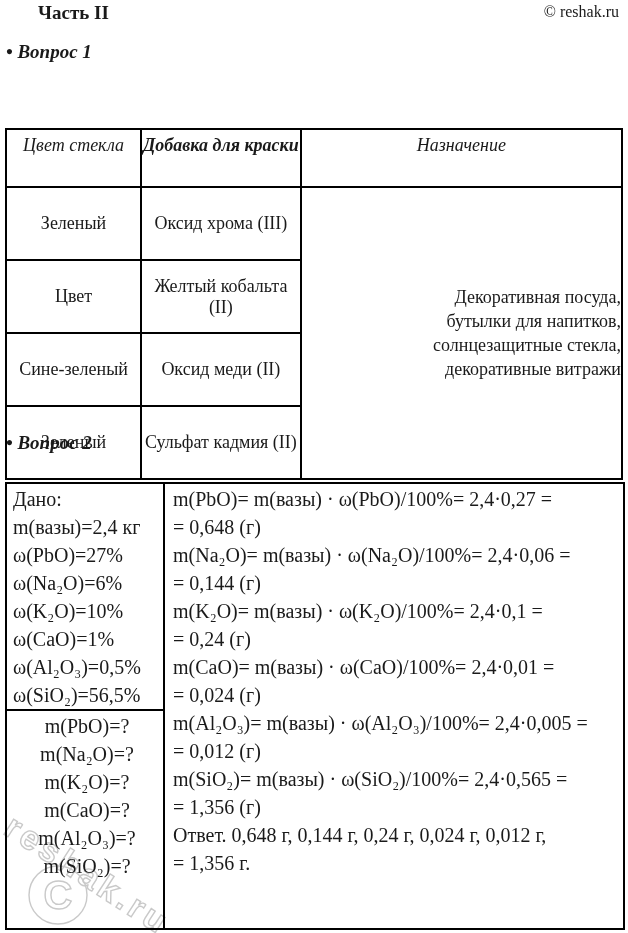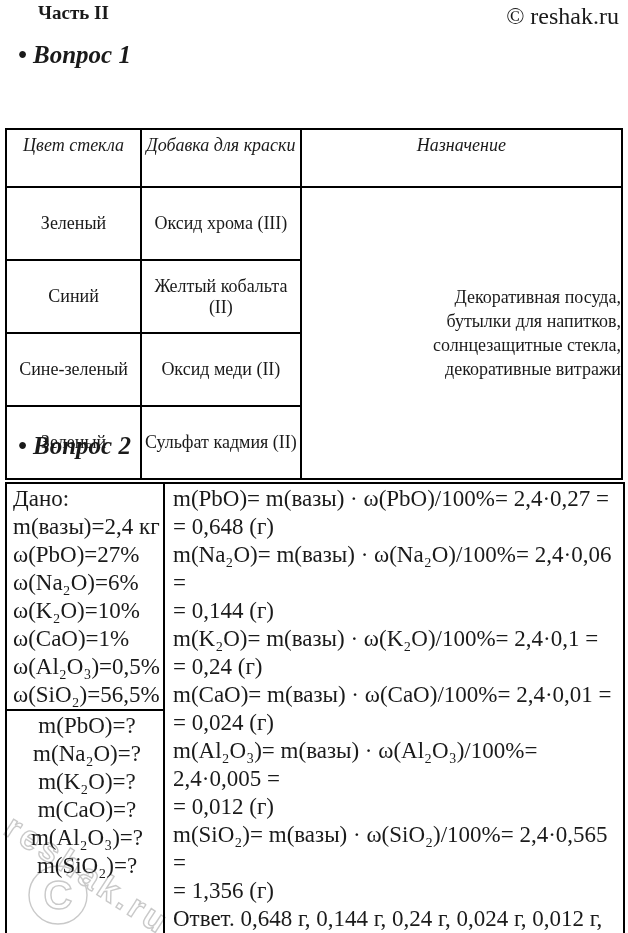--- a/index.html
+++ b/index.html
@@ -14,55 +14,55 @@
     overflow: hidden;
     margin: 0 auto;
   }
   .abs { position: absolute; }
   .hdr-title {
     left: 6px; top: 2px;
     font-size: 19px; font-weight: bold; margin-left: 32px;
   }
   .hdr-copy {
     right: 9px; top: 3px;
-    font-size: 24px;
+    font-size: 16px;
   }
   .q-heading {
-    left: 18px;
-    font-size: 25px; font-weight: bold; font-style: italic;
+    left: 6px;
+    font-size: 19px; font-weight: bold; font-style: italic;
   }
   .q1-heading { top: 41px; }
   .subtitle { left: 6px; top: 86px; font-size: 18px; }
   .q2-heading { top: 432px; }
 
   table { border-collapse: collapse; table-layout: fixed; background: transparent; position: absolute; z-index: 2; }
   td { border: 2px solid #000; background: transparent; }
 
   
   .t1 { left: 5px; top: 128px; width: 618px; }
   .t1 td { font-size: 18px; text-align: center; }
   .t1 .col-color  { width: 132px; }
-  .t1 .col-add    { width: 156px; }
+  .t1 .col-add    { width: 156px; font-weight: bold; }
   .t1 .col-purp   { width: 314px; }
   .t1 .th {
     height: 58px; font-style: italic;
     vertical-align: top; padding-top: 5px;
   }
   .t1 .cell { height: 73px; vertical-align: middle; }
   .t1 .purpose {
     vertical-align: middle;
     line-height: 24px;
     white-space: pre-line;
     text-align: right;
   }
 
   
   .t2 { left: 5px; top: 482px; width: 618px; height: 448px; }
   .t2 td {
-    font-size: 23px; line-height: 28px;
+    font-size: 20px; line-height: 28px;
     vertical-align: top; white-space: pre-line;
   }
   .t2 .col-given { width: 158px; }
   .t2 .col-sol   { width: 460px; }
   .t2 .given-cell { height: 223px; padding: 1px 2px 0 6px; }
   .t2 .find-cell  { padding: 1px 2px 0 6px; text-align: center; }
   .t2 .sol-cell   { padding: 1px 4px 0 8px; }
 
   
   .watermark {
@@ -103,21 +103,21 @@
     </tr>
     <tr>
       <td class="cell">Зеленый</td>
       <td class="cell">Оксид хрома (III)</td>
       <td class="purpose" rowspan="4">Декоративная посуда,
 бутылки для напитков,
 солнцезащитные стекла,
 декоративные витражи</td>
     </tr>
     <tr>
-      <td class="cell">Синий</td>
+      <td class="cell">Цвет</td>
       <td class="cell">Желтый кобальта (II)</td>
     </tr>
     <tr>
       <td class="cell">Сине-зеленый</td>
       <td class="cell">Оксид меди (II)</td>
     </tr>
     <tr>
       <td class="cell">Зеленый</td>
       <td class="cell">Сульфат кадмия (II)</td>
     </tr>

